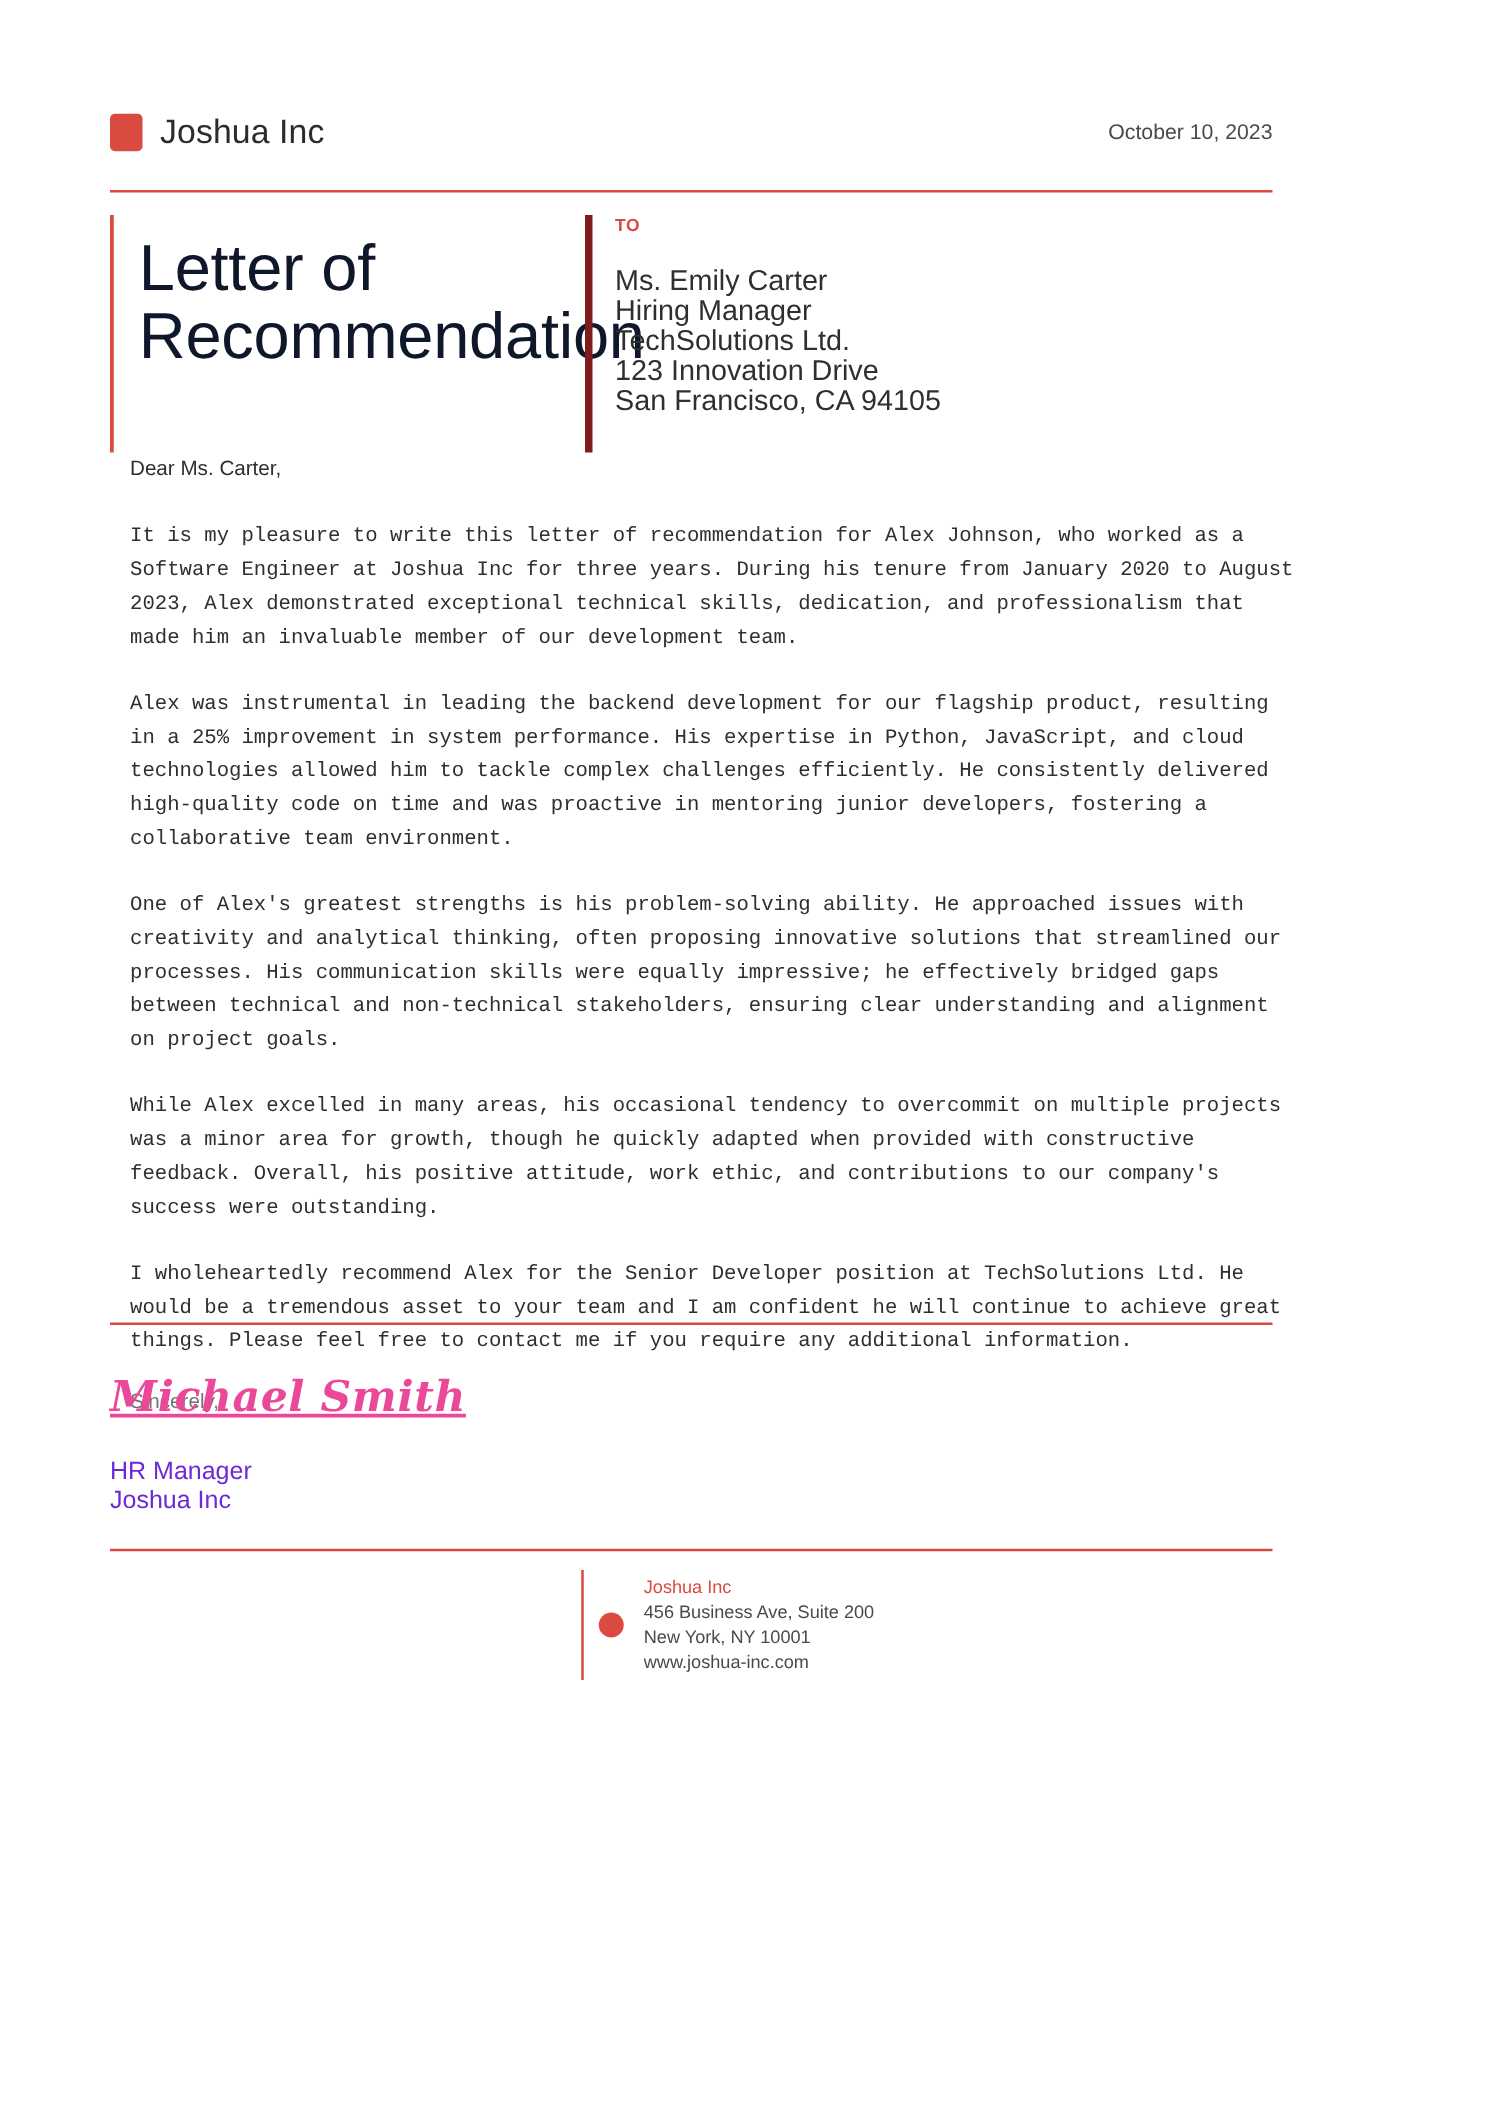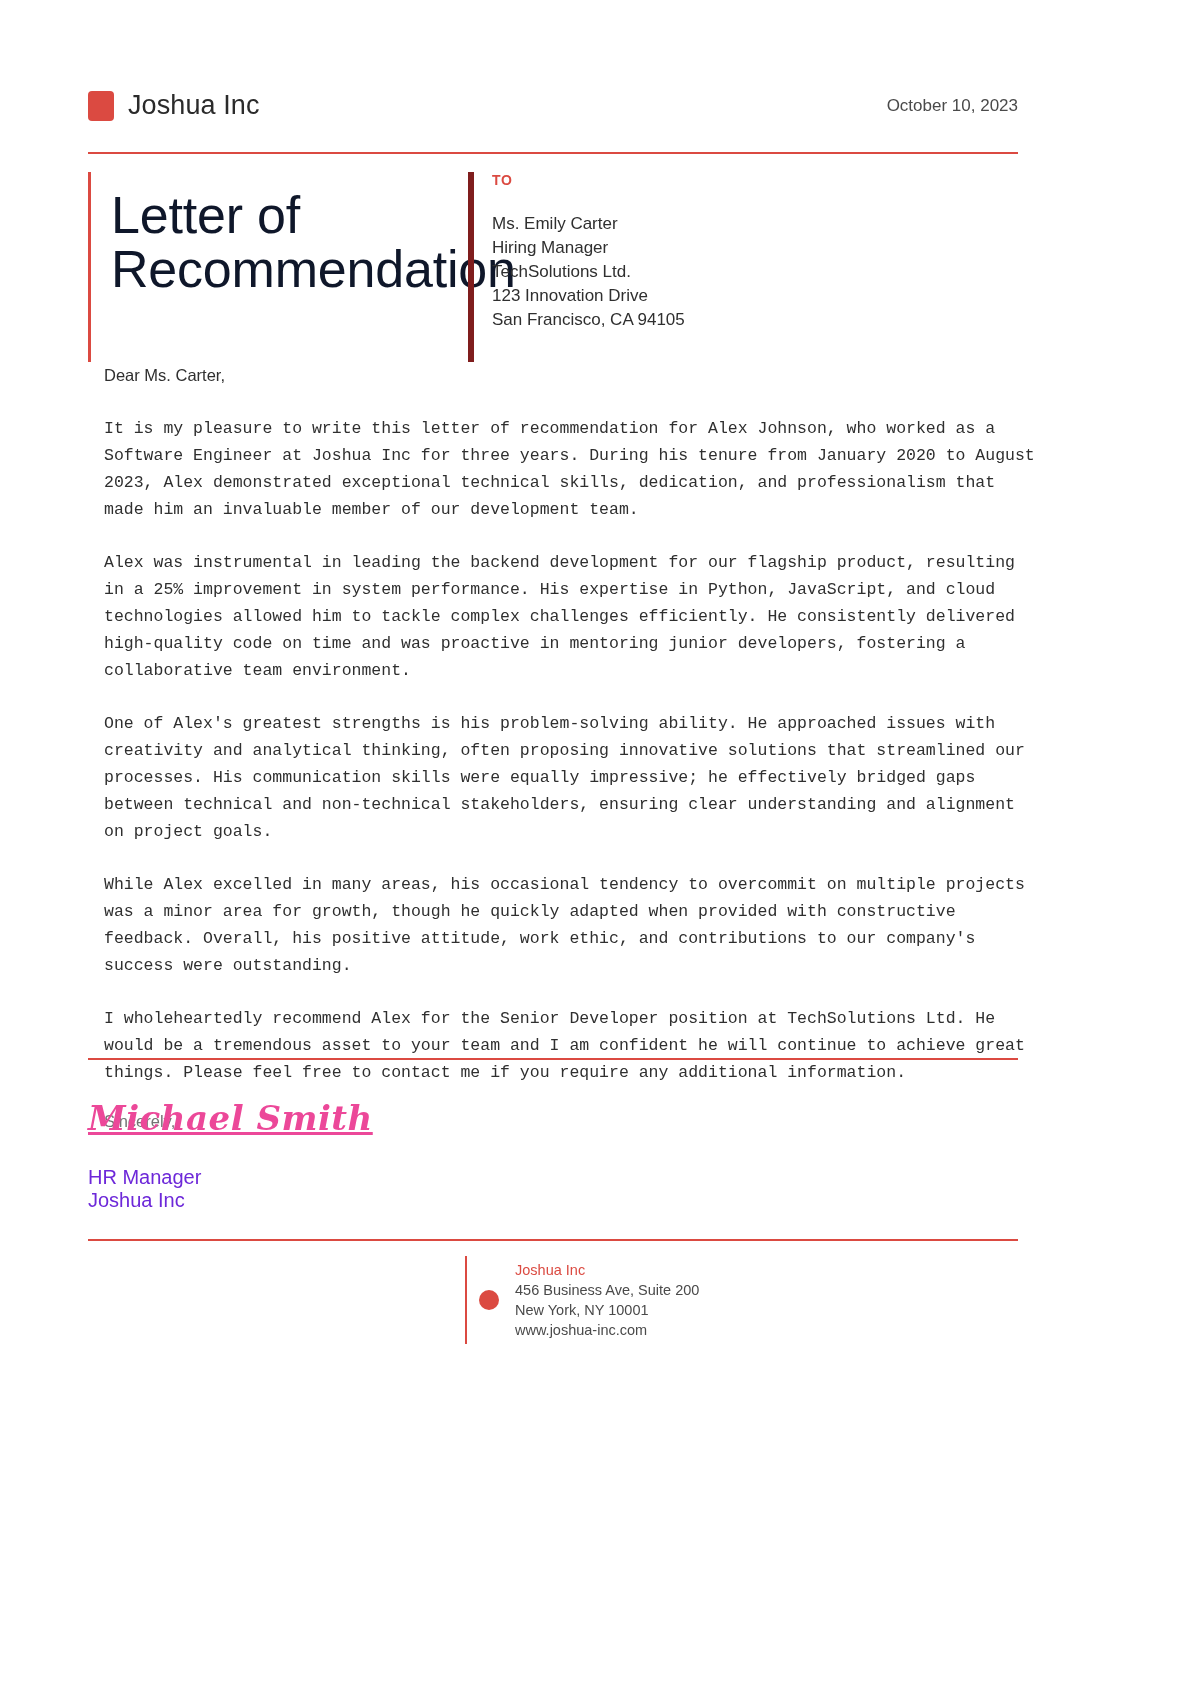--- a/index.html
+++ b/index.html
@@ -94,21 +94,21 @@
     box-sizing: border-box;
   }
   .to-label {
     color: #DB4A41;
     font-size: 14px;
     font-weight: bold;
     letter-spacing: 0.6px;
     margin: 0 0 24px 0;
   }
   .to-line {
-    font-size: 17px;
+    font-size: 23px;
     line-height: 24px;
     color: #2f2f2f;
   }
 
   
   .body-wrap {
     position: absolute;
     left: 104px;
     top: 366px;
     width: 932px;

